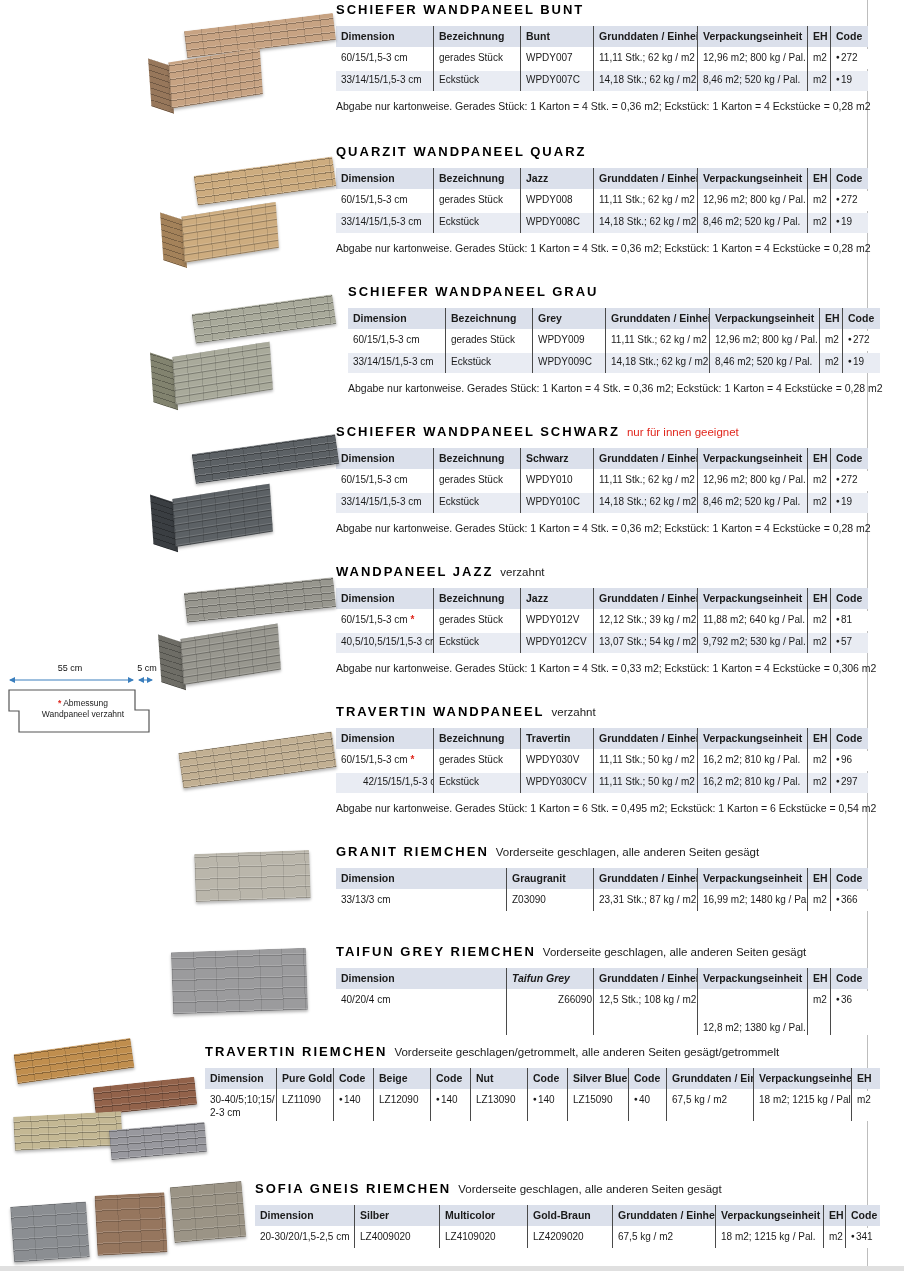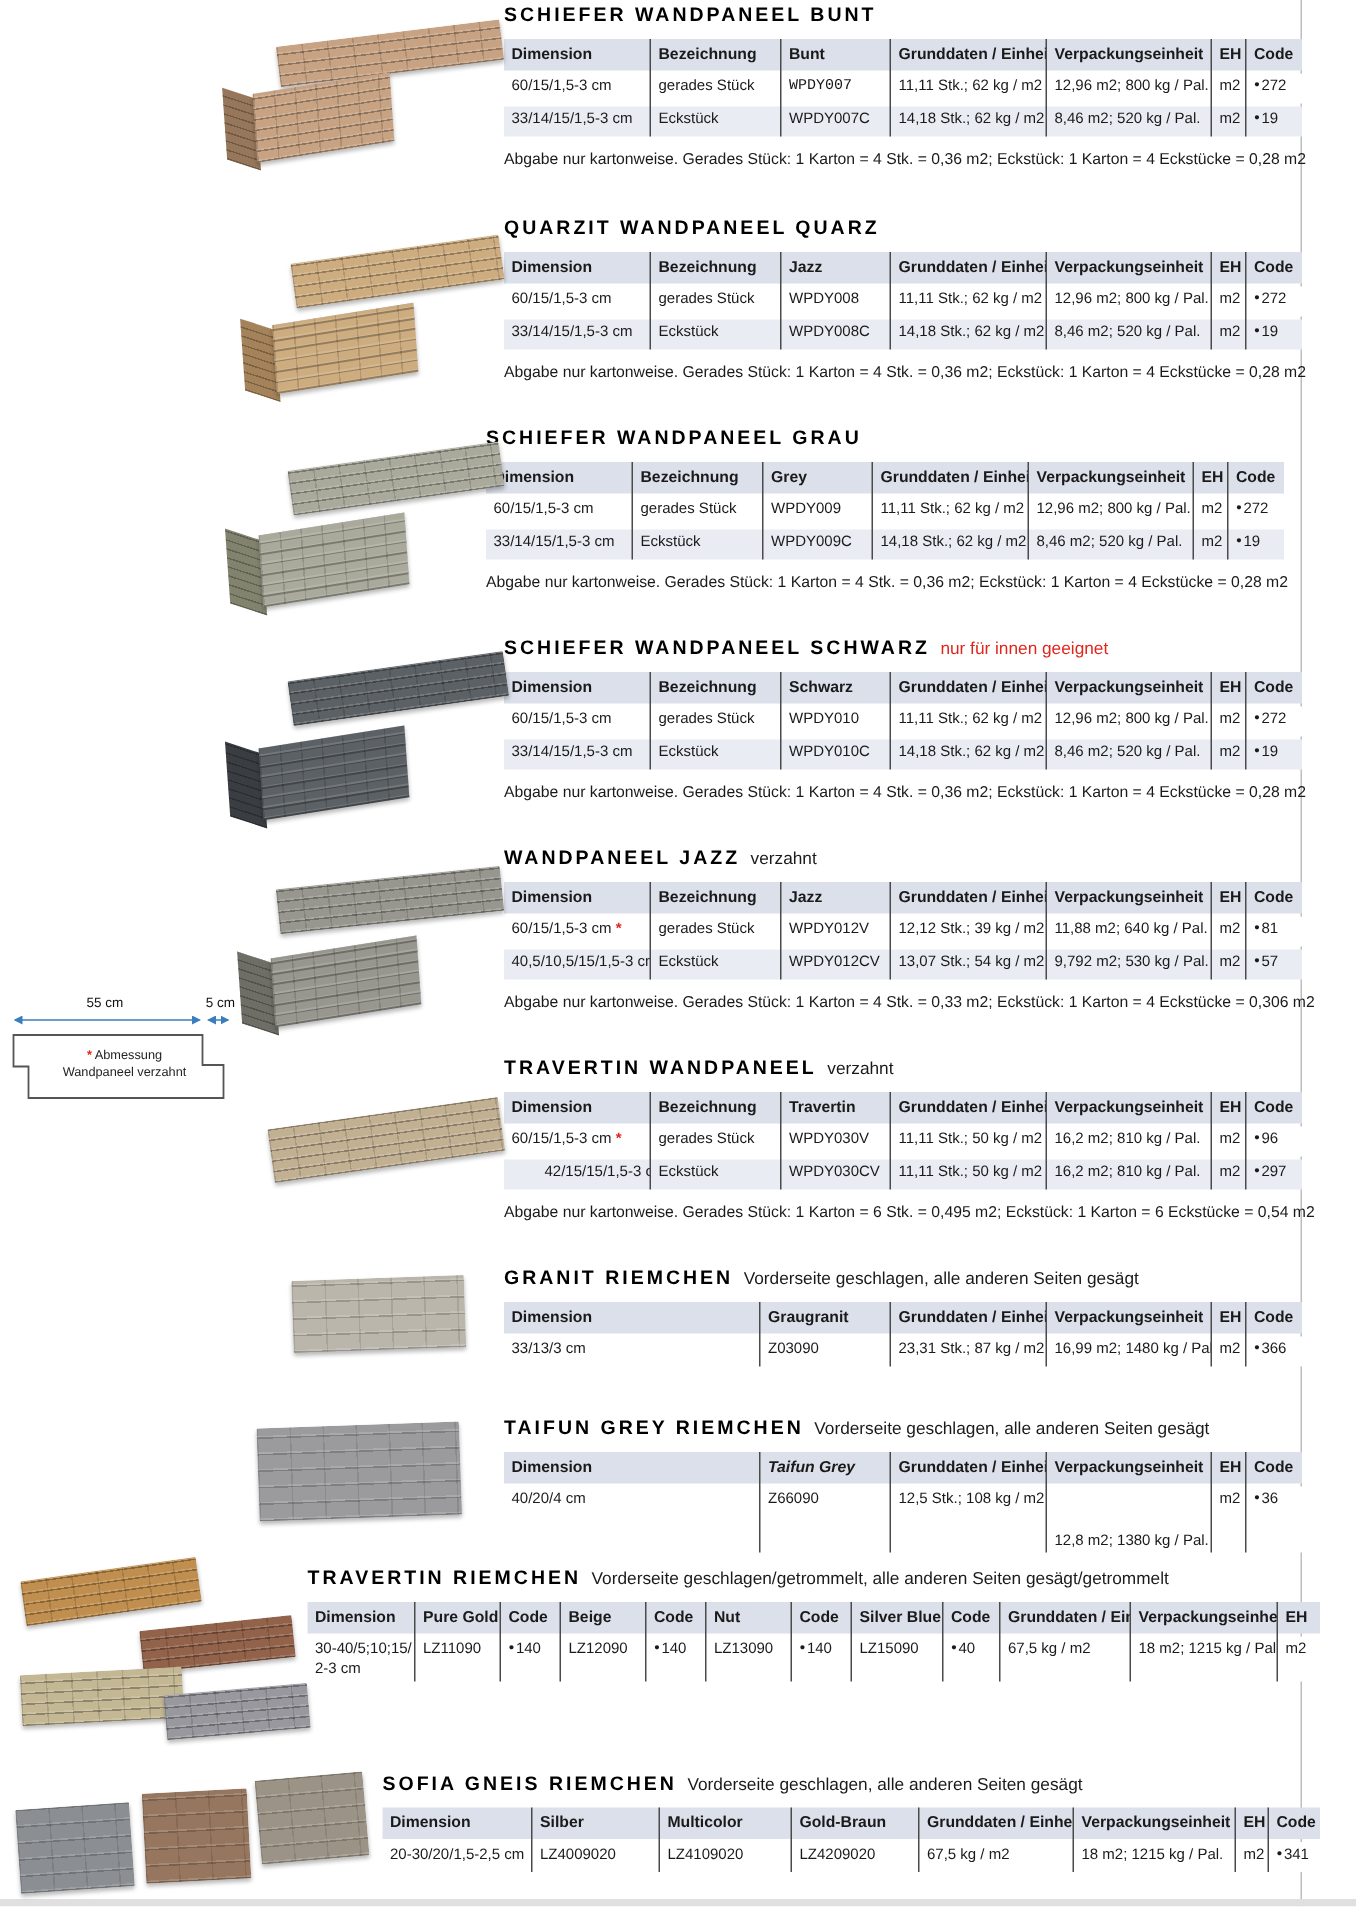--- a/index.html
+++ b/index.html
@@ -106,21 +106,21 @@
           <div class="pcell" style="width: 87px;">Bezeichnung</div>
           <div class="pcell" style="width: 73px;">Bunt</div>
           <div class="pcell" style="width: 104px;">Grunddaten / Einheit</div>
           <div class="pcell" style="width: 110px;">Verpackungseinheit</div>
           <div class="pcell" style="width: 23px;">EH</div>
           <div class="pcell" style="width: 37px;">Code</div>
         </div>
         <div class="prow r0">
           <div class="pcell" style="width: 98px;">60/15/1,5-3 cm</div>
           <div class="pcell" style="width: 87px;">gerades Stück</div>
-          <div class="pcell" style="width: 73px; font-family: Liberation Mono, monospace;">WPDY007</div>
+          <div class="pcell" style="width: 73px;">WPDY007</div>
           <div class="pcell" style="width: 104px;">11,11 Stk.; 62 kg / m2</div>
           <div class="pcell" style="width: 110px;">12,96 m2; 800 kg / Pal.</div>
           <div class="pcell" style="width: 23px;">m2</div>
           <div class="pcell" style="width: 37px;"><span class="blt">●</span>272</div>
         </div>
         <div class="prow r1">
           <div class="pcell" style="width: 98px;">33/14/15/1,5-3 cm</div>
           <div class="pcell" style="width: 87px;">Eckstück</div>
           <div class="pcell" style="width: 73px;">WPDY007C</div>
           <div class="pcell" style="width: 104px;">14,18 Stk.; 62 kg / m2</div>
@@ -171,21 +171,21 @@
         </div>
         <div class="vline" style="left: 97px;"></div>
         <div class="vline" style="left: 184px;"></div>
         <div class="vline" style="left: 257px;"></div>
         <div class="vline" style="left: 361px;"></div>
         <div class="vline" style="left: 471px;"></div>
         <div class="vline" style="left: 494px;"></div>
       </div>
       <div class="note">Abgabe nur kartonweise. Gerades Stück: 1 Karton = 4 Stk. = 0,36 m2; Eckstück: 1 Karton = 4 Eckstücke = 0,28 m2</div>
     </section>
-    <section class="section" style="top: 284px; left: 324px; width: 532px;">
+    <section class="section" style="top: 284px; left: 348px; width: 532px;">
       <div class="sec-head">
         <span class="sec-title">SCHIEFER WANDPANEEL GRAU</span>
       </div>
       <div class="ptable">
         <div class="prow hd">
           <div class="pcell" style="width: 98px;">Dimension</div>
           <div class="pcell" style="width: 87px;">Bezeichnung</div>
           <div class="pcell" style="width: 73px;">Grey</div>
           <div class="pcell" style="width: 104px;">Grunddaten / Einheit</div>
           <div class="pcell" style="width: 110px;">Verpackungseinheit</div>
@@ -383,21 +383,21 @@
         <div class="prow hd">
           <div class="pcell" style="width: 171px;">Dimension</div>
           <div class="pcell" style="width: 87px; font-style: italic;">Taifun Grey</div>
           <div class="pcell" style="width: 104px;">Grunddaten / Einheit</div>
           <div class="pcell" style="width: 110px;">Verpackungseinheit</div>
           <div class="pcell" style="width: 23px;">EH</div>
           <div class="pcell" style="width: 37px;">Code</div>
         </div>
         <div class="prow r0">
           <div class="pcell" style="width: 171px;">40/20/4 cm</div>
-          <div class="pcell" style="width: 87px;">Z66090</div>
+          <div class="pcell" style="width: 87px; text-align: right;">Z66090</div>
           <div class="pcell" style="width: 104px;">12,5 Stk.; 108 kg / m2</div>
           <div class="pcell" style="width: 110px; margin-top: 28px;">12,8 m2; 1380 kg / Pal.</div>
           <div class="pcell" style="width: 23px;">m2</div>
           <div class="pcell" style="width: 37px;"><span class="blt">●</span>36</div>
         </div>
         <div class="vline" style="left: 170px;"></div>
         <div class="vline" style="left: 257px;"></div>
         <div class="vline" style="left: 361px;"></div>
         <div class="vline" style="left: 471px;"></div>
         <div class="vline" style="left: 494px;"></div>

